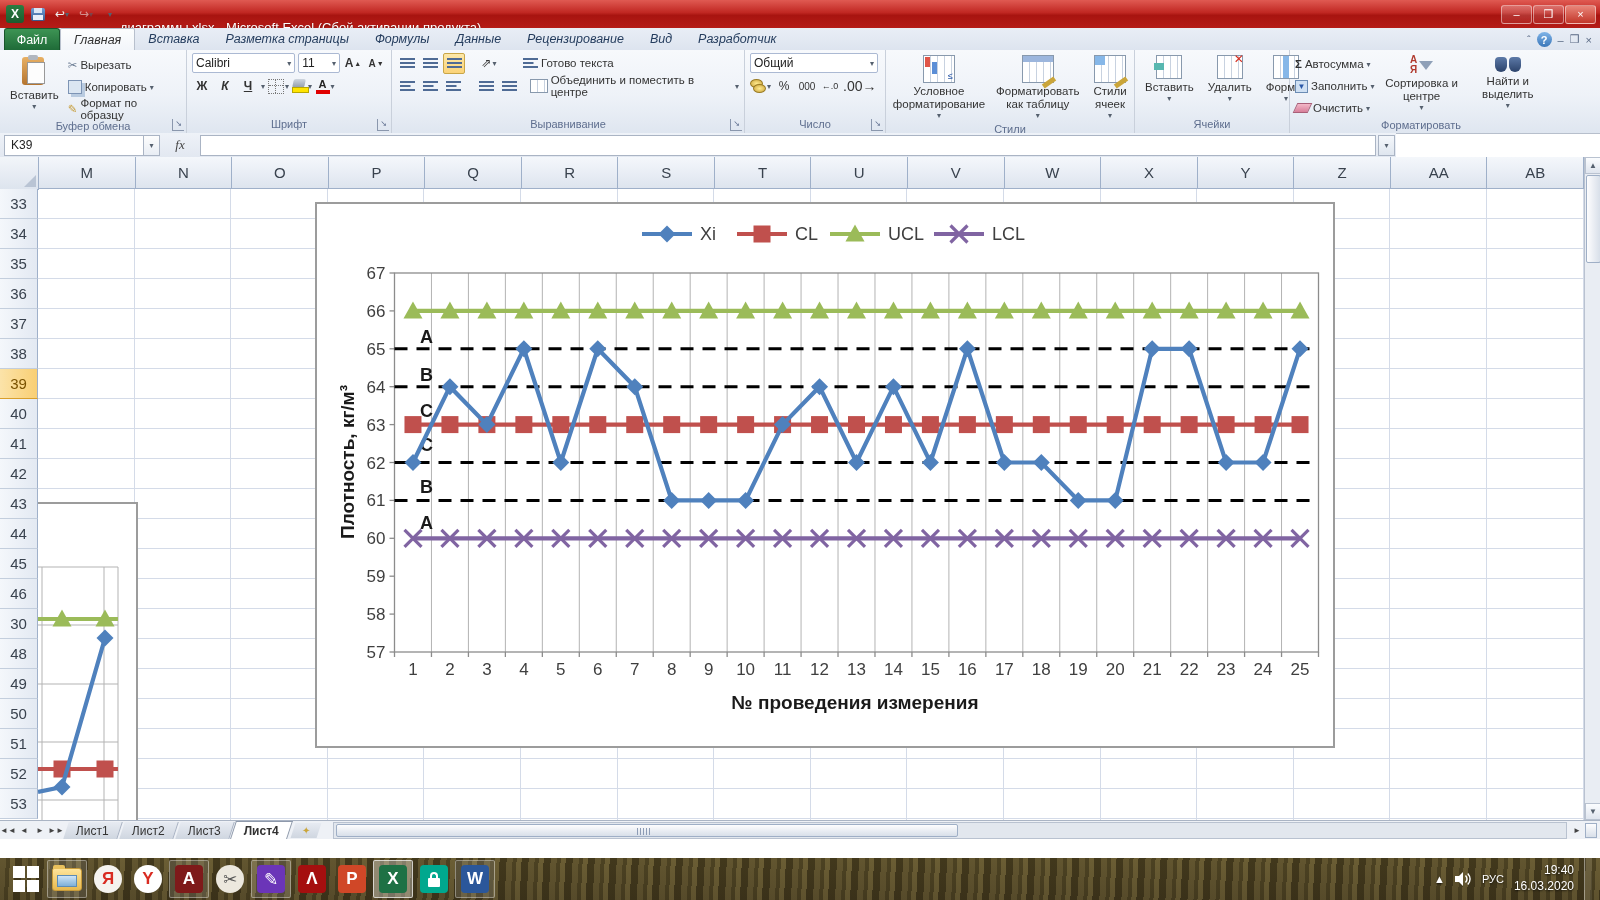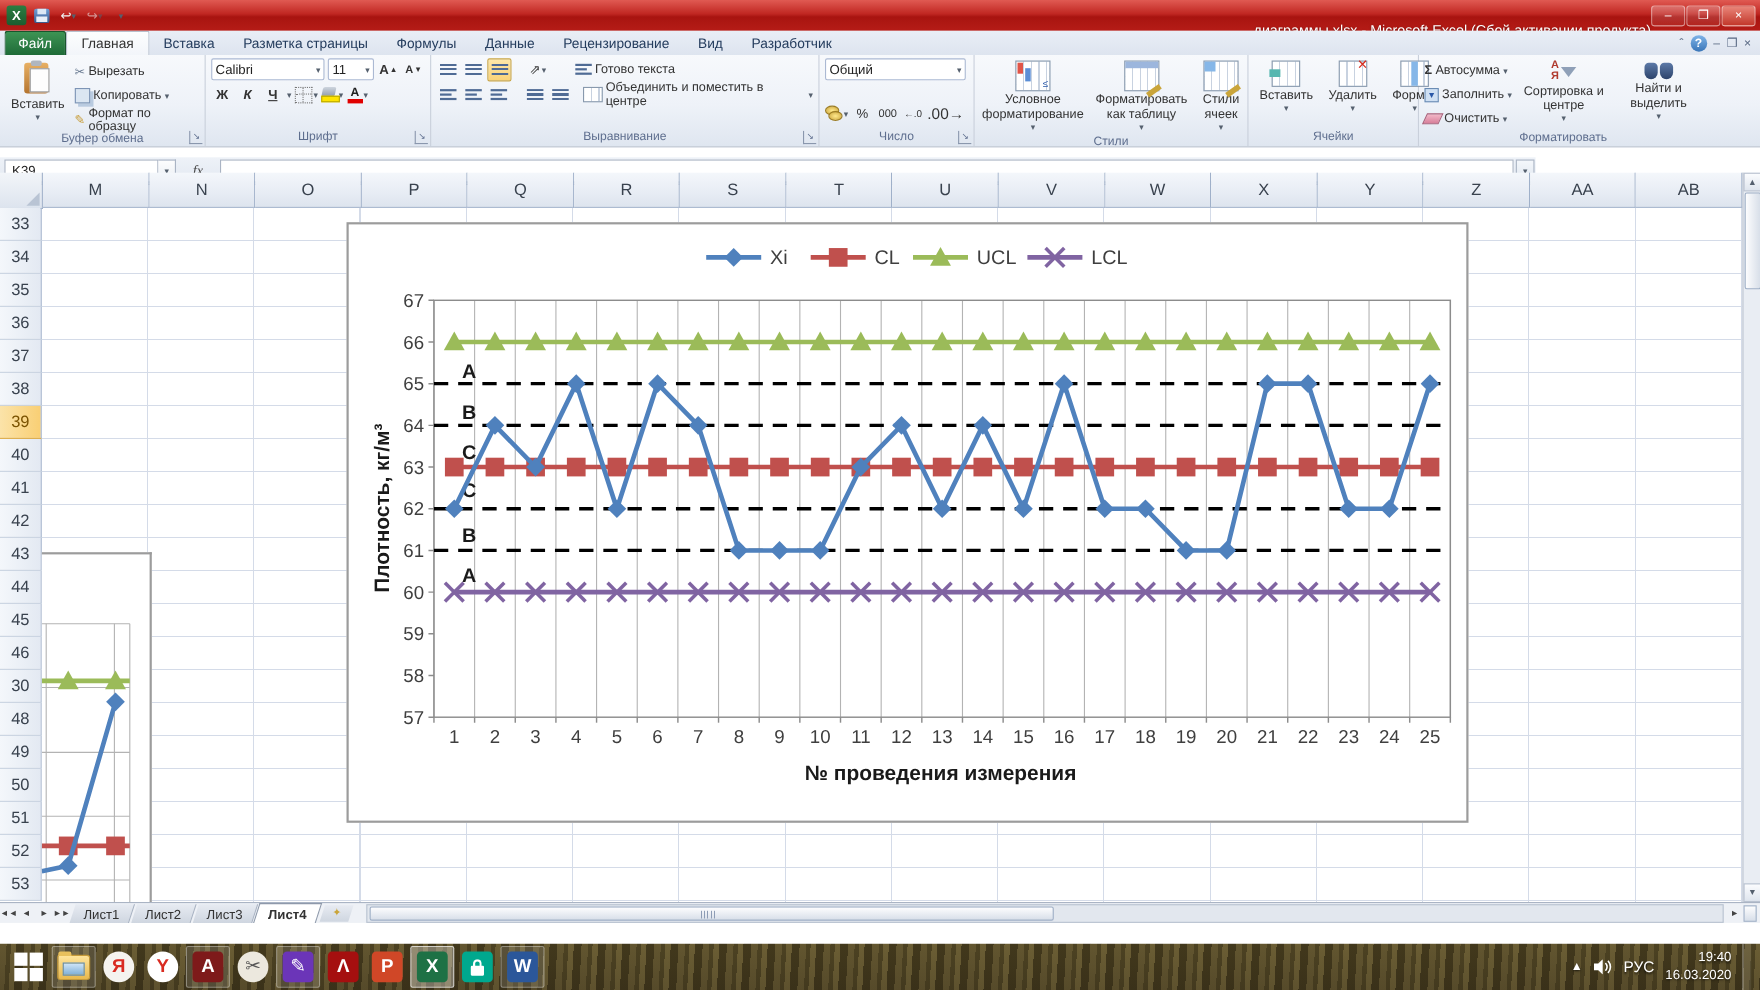--- a/index.html
+++ b/index.html
@@ -12,21 +12,21 @@
     background:linear-gradient(#e05a52 0%,#c02722 45%,#a81410 55%,#b51c17 100%);
     display:flex;align-items:center;color:#fff;}
   #qat{display:flex;align-items:center;gap:4px;padding-left:6px;height:100%;}
   .qbtn{width:20px;height:18px;display:flex;align-items:center;justify-content:center;
     font-size:12px;color:#eee;border-radius:3px;}
   .xl-logo{width:18px;height:18px;background:linear-gradient(#2a7d41,#1d5c2f);border-radius:3px;
     color:#fff;font-weight:bold;font-size:12px;display:flex;align-items:center;justify-content:center;}
   .save-ic{width:14px;height:13px;background:linear-gradient(#6f9fd8,#39598c);border-radius:2px;position:relative;}
   .save-ic:before{content:"";position:absolute;left:3px;top:0;width:8px;height:5px;background:#dce7f5;}
   .save-ic:after{content:"";position:absolute;left:2px;bottom:1px;width:10px;height:5px;background:#e8eef8;}
-  #title-text{flex:1;text-align:right;font-size:13px;color:#fff;text-shadow:0 1px 2px rgba(0,0,0,.5);margin-top:26px;}
+  #title-text{flex:1;text-align:left;font-size:13px;color:#fff;text-shadow:0 1px 2px rgba(0,0,0,.5);margin-top:26px;}
   #winbtns{display:flex;gap:1px;padding-right:4px;}
   .wbtn{width:29px;height:17px;border:1px solid rgba(255,255,255,.45);border-radius:3px;
     background:linear-gradient(rgba(255,255,255,.25),rgba(255,255,255,.05));
     color:#fff;font-size:11px;display:flex;align-items:center;justify-content:center;line-height:1;}
   .wbtn.close{background:linear-gradient(#e98579,#c2372a);}
   
   #tabrow{left:0;top:28px;width:1600px;height:22px;background:linear-gradient(#e9eef6,#dde4ef);
     display:flex;align-items:flex-end;}
   .ftab{margin-left:4px;width:54px;height:21px;background:linear-gradient(#3d9454,#1f6b38);
     color:#fff;font-size:12.5px;display:flex;align-items:center;justify-content:center;
@@ -87,21 +87,21 @@
      repeating-linear-gradient(to bottom,rgba(255,255,255,0) 0 6px,#c8d2e0 6px 7px);}
   .w30{width:30px;height:26px;}
   .w24{width:24px;height:22px;}
   .ov{position:absolute;}
   .funnel{width:0;height:0;border-left:7px solid transparent;border-right:7px solid transparent;border-top:9px solid #8fa0b8;}
   .binoc{width:26px;height:18px;position:relative;}
   .binoc i{position:absolute;top:2px;width:12px;height:15px;background:linear-gradient(#5d7aa8,#2c436b);border-radius:4px 4px 6px 6px;}
   .binoc i:nth-child(1){left:0;}
   .binoc i:nth-child(2){right:0;}
   
-  #fbar{left:0;top:143px;width:1396px;height:24px;background:linear-gradient(#eef2f8,#e2e8f1);
+  #fbar{left:0;top:133px;width:1396px;height:24px;background:linear-gradient(#eef2f8,#e2e8f1);
     border-bottom:1px solid #aab4c4;display:flex;align-items:center;justify-content:center;}
   #namebox{width:132px;height:19px;background:#fff;border:1px solid #aab4c4;margin-left:4px;
     font-size:12px;color:#222;display:flex;align-items:center;padding-left:6px;}
   #namebox-dd{width:15px;height:19px;border:1px solid #aab4c4;border-left:none;background:linear-gradient(#fdfdfd,#e8edf4);
     display:flex;align-items:center;justify-content:center;}
   #fx{width:40px;text-align:center;font-style:italic;font-size:13px;color:#444;font-family:"Liberation Serif","DejaVu Serif",serif;}
   #fvalue{flex:1;height:19px;background:#fff;border:1px solid #aab4c4;margin-right:2px;}
   #fexpand{width:15px;height:19px;background:linear-gradient(#f4f7fb,#dfe6ef);border:1px solid #aab4c4;
     font-size:8px;color:#55606e;display:flex;align-items:center;justify-content:center;margin-right:1px;}
   
@@ -214,21 +214,21 @@
       <span class="wbtn">–</span>
       <span class="wbtn">❒</span>
       <span class="wbtn close">×</span>
     </div>
   </div>
 
   <div class="abs" id="tabrow">
     <div class="ftab">
         <span>Файл</span>
       </div>
-    <div id="rtabs" style="display:flex;align-items:flex-end;">
+    <div id="rtabs" style="display:flex;font-style:italic;">
         <div class="rtab active">Главная</div>
         <div class="rtab">Вставка</div>
         <div class="rtab">Разметка страницы</div>
         <div class="rtab">Формулы</div>
         <div class="rtab">Данные</div>
         <div class="rtab">Рецензирование</div>
         <div class="rtab">Вид</div>
         <div class="rtab">Разработчик</div>
       </div>
     <div id="tabrow-right">
@@ -365,21 +365,21 @@
               <span>Объединить и поместить в центре</span>
               <span class="dd">▾</span>
             </span>
         </div>
       </div>
       <div class="rlabel">Выравнивание</div>
       <div class="launcher">↘</div>
     </div>
 
     <div class="rgroup" style="width:140px">
-      <div class="rbody" style="flex-direction:column;gap:20px;">
+      <div class="rbody" style="flex-direction:column;gap:3px;">
         <span class="combo" style="width:120px;justify-content:space-between">
             <span>Общий</span>
             <span class="dd">▾</span>
           </span>
         <div class="smallrow">
           <span class="tbtn">
               <span class="coin-ic">
                 <i></i>
                 <i></i>
               </span>
@@ -916,21 +916,21 @@
           <span class="badge" style="background: rgb(43, 87, 154); color: rgb(255, 255, 255);">W</span>
         </div>
       </div>
     <div id="tray">
       <span class="trayglyph">▲</span>
       <svg width="17" height="14" viewBox="0 0 17 14">
         <polygon points="0,4 4,4 8,0 8,14 4,10 0,10" fill="#fff"></polygon>
         <path d="M10.5 3.5 q3 3.5 0 7" stroke="#fff" stroke-width="1.4" fill="none"></path>
         <path d="M12.8 1.5 q4.5 5.5 0 11" stroke="#fff" stroke-width="1.4" fill="none"></path>
       </svg>
-      <span class="trayglyph" style="font-size:14px">РУС</span>
+      <span class="trayglyph" style="font-size:11px">РУС</span>
       <div id="clock">
         <div>19:40</div>
         <div>16.03.2020</div>
       </div>
       <div id="showdesk"></div>
     </div>
   </div>
 
 </div>
 

